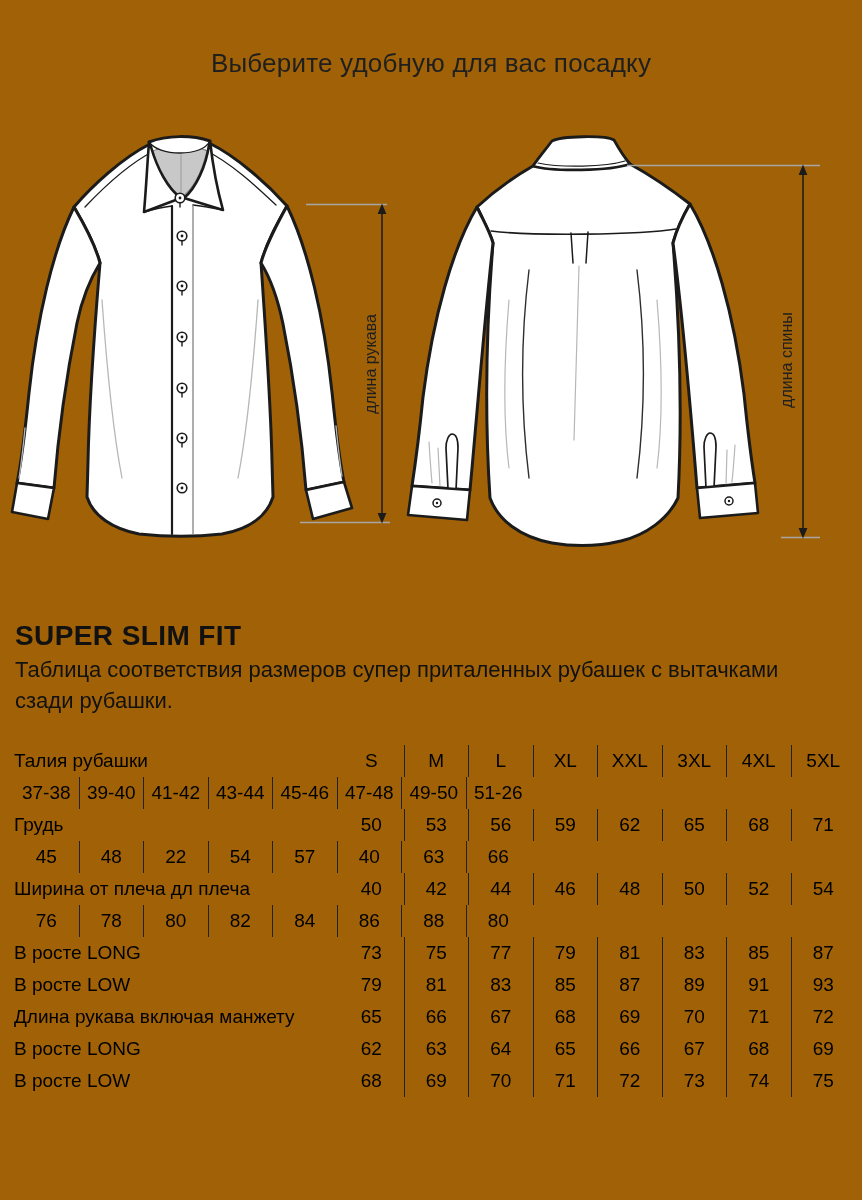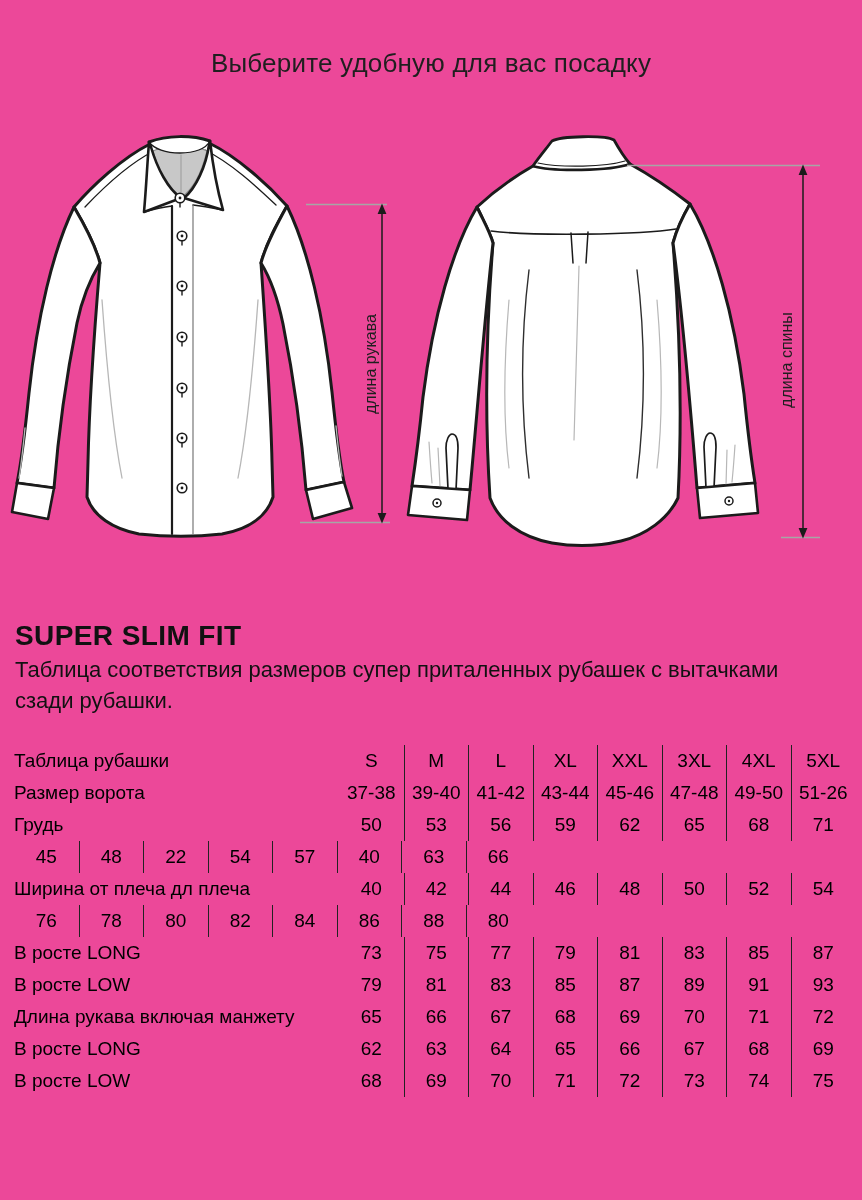--- a/index.html
+++ b/index.html
@@ -1,16 +1,16 @@
 <!DOCTYPE html>
 <html><head>
 <meta charset="utf-8">
 <style>
   html,body{margin:0;padding:0;background:#fff;}
-  .page{position:relative;width:862px;height:1200px;background:#ec4899;overflow:hidden;
+  .page{position:relative;width:862px;height:1200px;background:#a16207;overflow:hidden;
         font-family:"Liberation Sans","DejaVu Sans",sans-serif;color:#1f1f1f;}
   .page *{box-sizing:border-box;}
   .title{position:absolute;top:48px;left:0;right:0;margin:0;text-align:center;
          font-size:26px;font-weight:400;letter-spacing:.2px;color:#1f1f1f;}
   .shirts{position:absolute;top:0;left:0;}
   .vlabel{position:absolute;width:170px;height:20px;line-height:20px;text-align:center;
           font-size:16px;color:#1f1f1f;transform:rotate(-90deg);}
   .vlabel.front{left:286px;top:354px;}
   .vlabel.back{left:702px;top:350px;}
   .fit-heading{position:absolute;top:620px;left:15px;margin:0;font-size:28px;
@@ -165,32 +165,31 @@
 
   <div class="vlabel front">длина рукава</div>
   <div class="vlabel back">длина спины</div>
 
   <h2 class="fit-heading">SUPER SLIM FIT</h2>
 
   <p class="fit-desc"><span>Таблица соответствия размеров супер приталенных рубашек с вытачками</span><br><span>сзади рубашки.</span></p>
 
   <div class="size-table">
       <div class="trow">
-        <div class="tlabel">Таблица рубашки</div>
+        <div class="tlabel">Талия рубашки</div>
         <div class="tcell">S</div>
         <div class="tcell sep">M</div>
         <div class="tcell sep">L</div>
         <div class="tcell sep">XL</div>
         <div class="tcell sep">XXL</div>
         <div class="tcell sep">3XL</div>
         <div class="tcell sep">4XL</div>
         <div class="tcell sep">5XL</div>
       </div>
       <div class="trow">
-        <div class="tlabel">Размер ворота</div>
         <div class="tcell">37-38</div>
         <div class="tcell sep">39-40</div>
         <div class="tcell sep">41-42</div>
         <div class="tcell sep">43-44</div>
         <div class="tcell sep">45-46</div>
         <div class="tcell sep">47-48</div>
         <div class="tcell sep">49-50</div>
         <div class="tcell sep">51-26</div>
       </div>
       <div class="trow">

